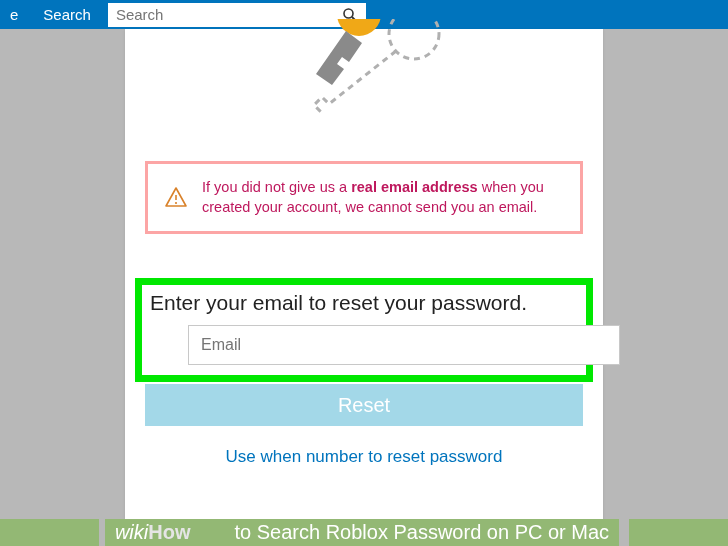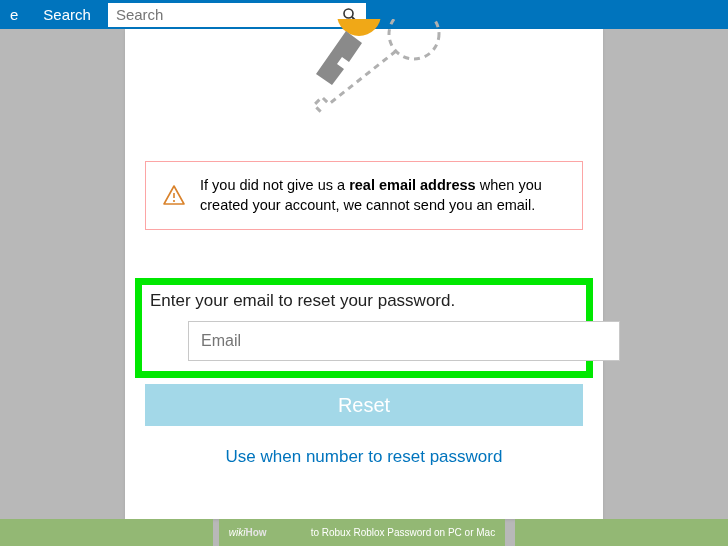--- a/index.html
+++ b/index.html
@@ -59,44 +59,44 @@
       left: 50%;
       transform: translateX(-50%);
       width: 180px;
       height: 115px;
     }
     .warning-box {
       position: absolute;
       top: 132px;
       left: 20px;
       right: 20px;
-      border: 1px solid #fca5a5;
+      border: 3px solid #fca5a5;
       padding: 14px 18px 14px 54px;
-      color: #000000;
+      color: #be185d;
       font-size: 14.5px;
       line-height: 1.35;
     }
     .warning-icon {
       position: absolute;
       left: 16px;
       top: 50%;
       transform: translateY(-50%);
       width: 24px;
       height: 24px;
     }
     .highlighted-section {
       position: absolute;
       top: 249px;
       left: 10px;
       right: 10px;
       border: 7px solid #00e800;
       padding: 6px 6px 10px 6px;
     }
     .prompt-label {
-      font-size: 17px;
+      font-size: 21px;
       color: #222;
       margin-bottom: 10px;
       margin-left: 2px;
     }
     .email-input {
       width: 100%;
       height: 40px;
       border: 1px solid #c8c8c8;
       padding: 0 12px;
       font-size: 16px;
@@ -140,21 +140,21 @@
     }
     .wh-stripe {
       background: #93b874;
       height: 27px;
       flex: 1;
     }
     .wh-center {
       background: #93b874;
       height: 27px;
       color: #fff;
-      font-size: 10px;
+      font-size: 20px;
       display: flex;
       align-items: center;
       padding: 0 10px;
       white-space: nowrap;
       gap: 42px;
     }
     .wh-brand {
       color: #fff;
       font-style: italic;
       margin-right: 2px;
@@ -216,17 +216,17 @@
   <button class="submit-btn">Reset</button>
 
   <div class="alt-link">Use when number to reset password</div>
 </div>
 
 <div class="wikihow-bar">
   <div class="wh-stripe wh-left"></div>
   <div class="wh-gap-sml"></div>
   <div class="wh-center">
     <span class="wh-brand"><span>wiki</span><span class="gray">How</span></span>
-    <span> to Robux Roblox Password on PC or Mac</span>
+    <span> to Search Roblox Password on PC or Mac</span>
   </div>
   <div class="wh-gap"></div>
   <div class="wh-stripe wh-right"></div>
 </div>
 
 </body></html>

